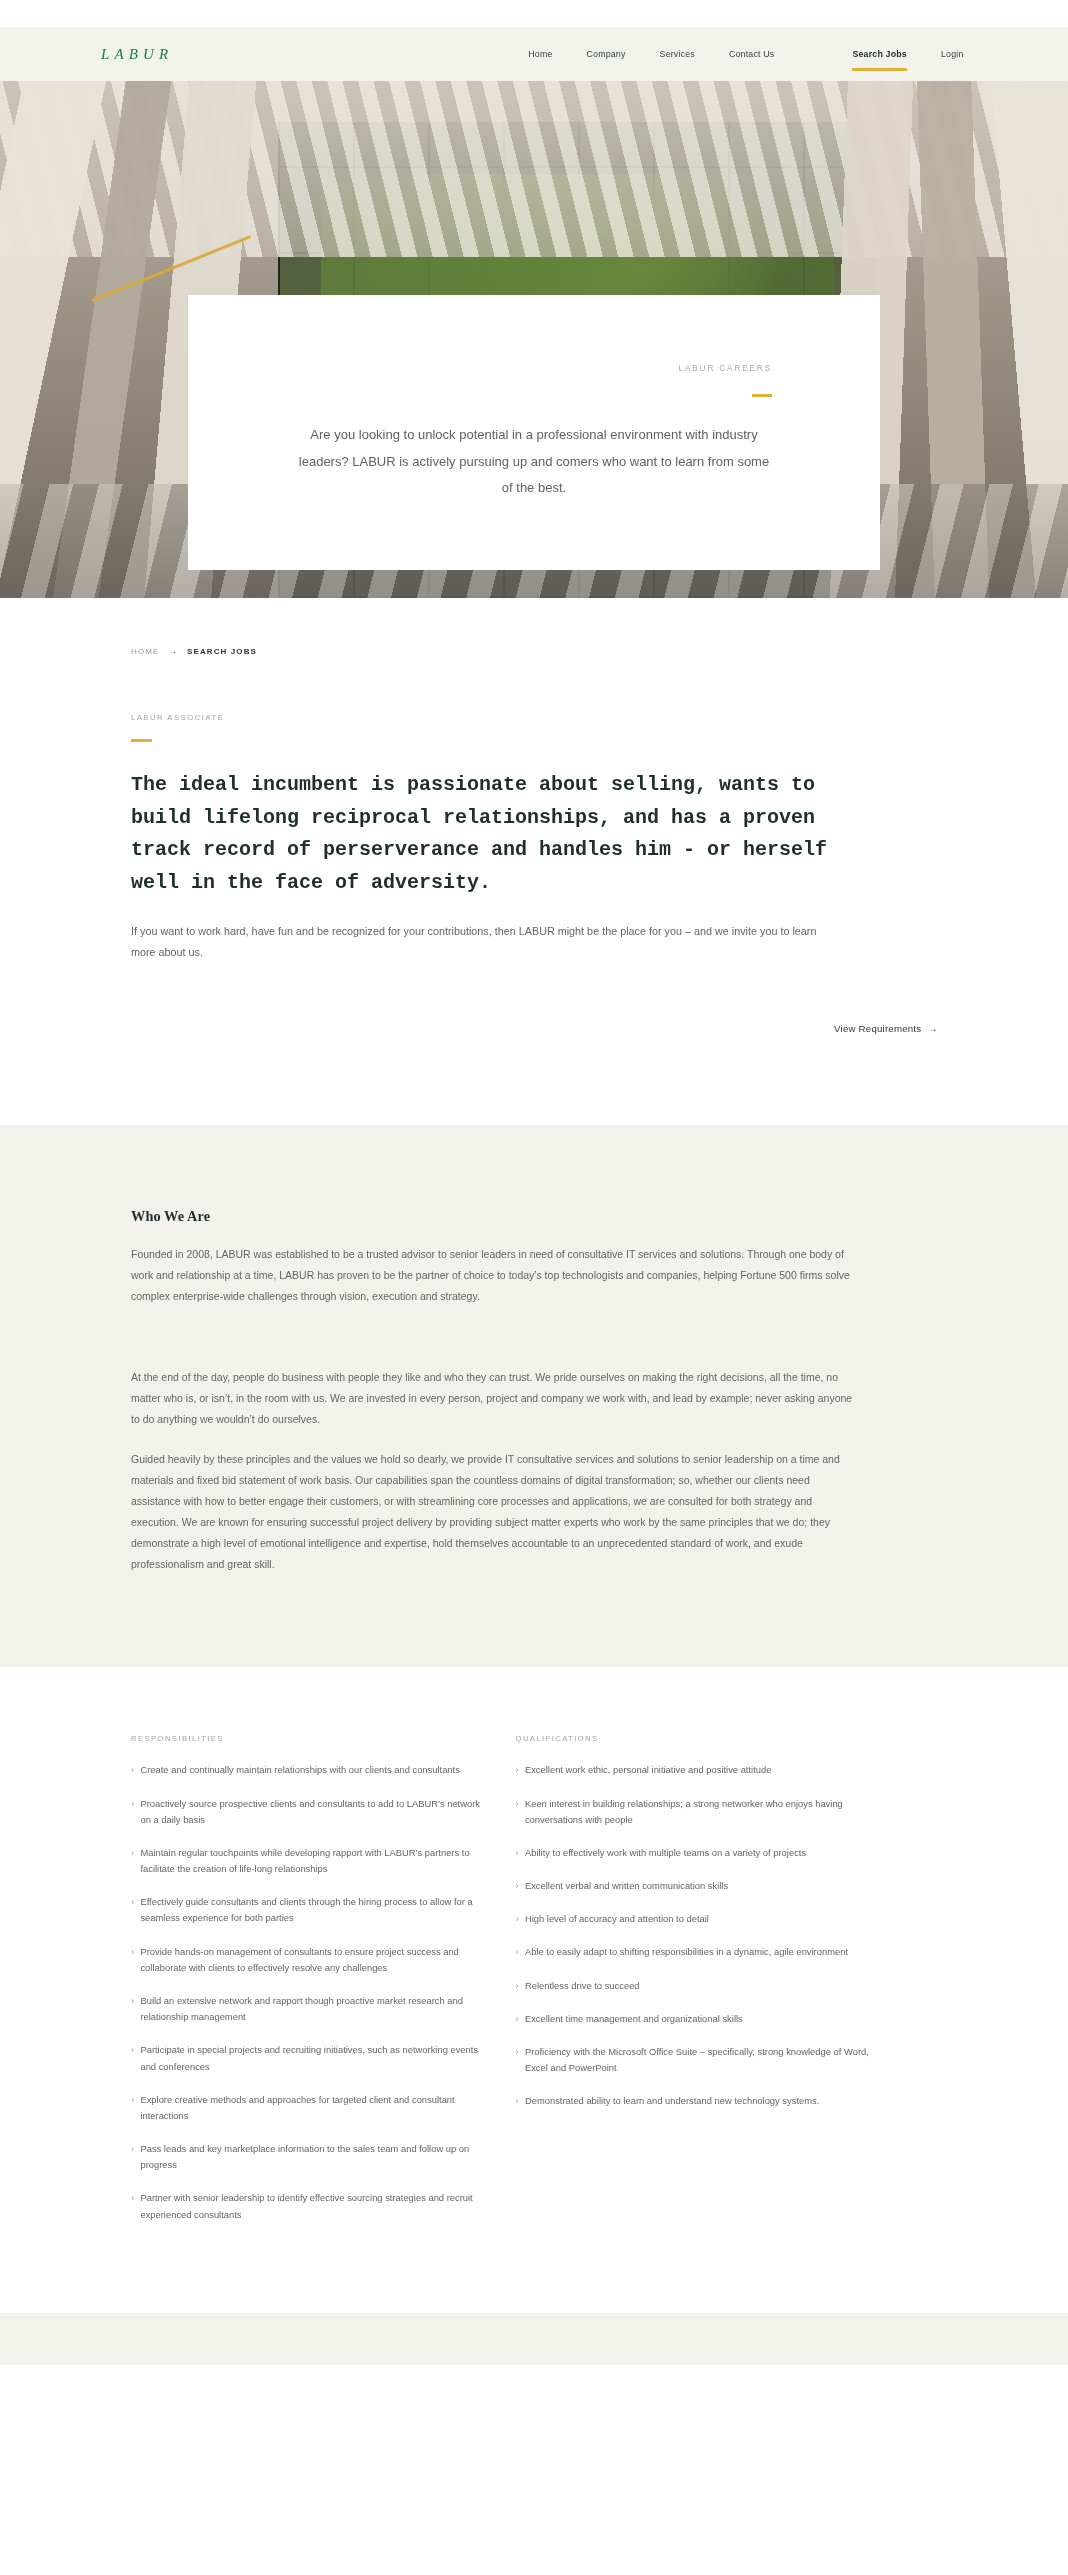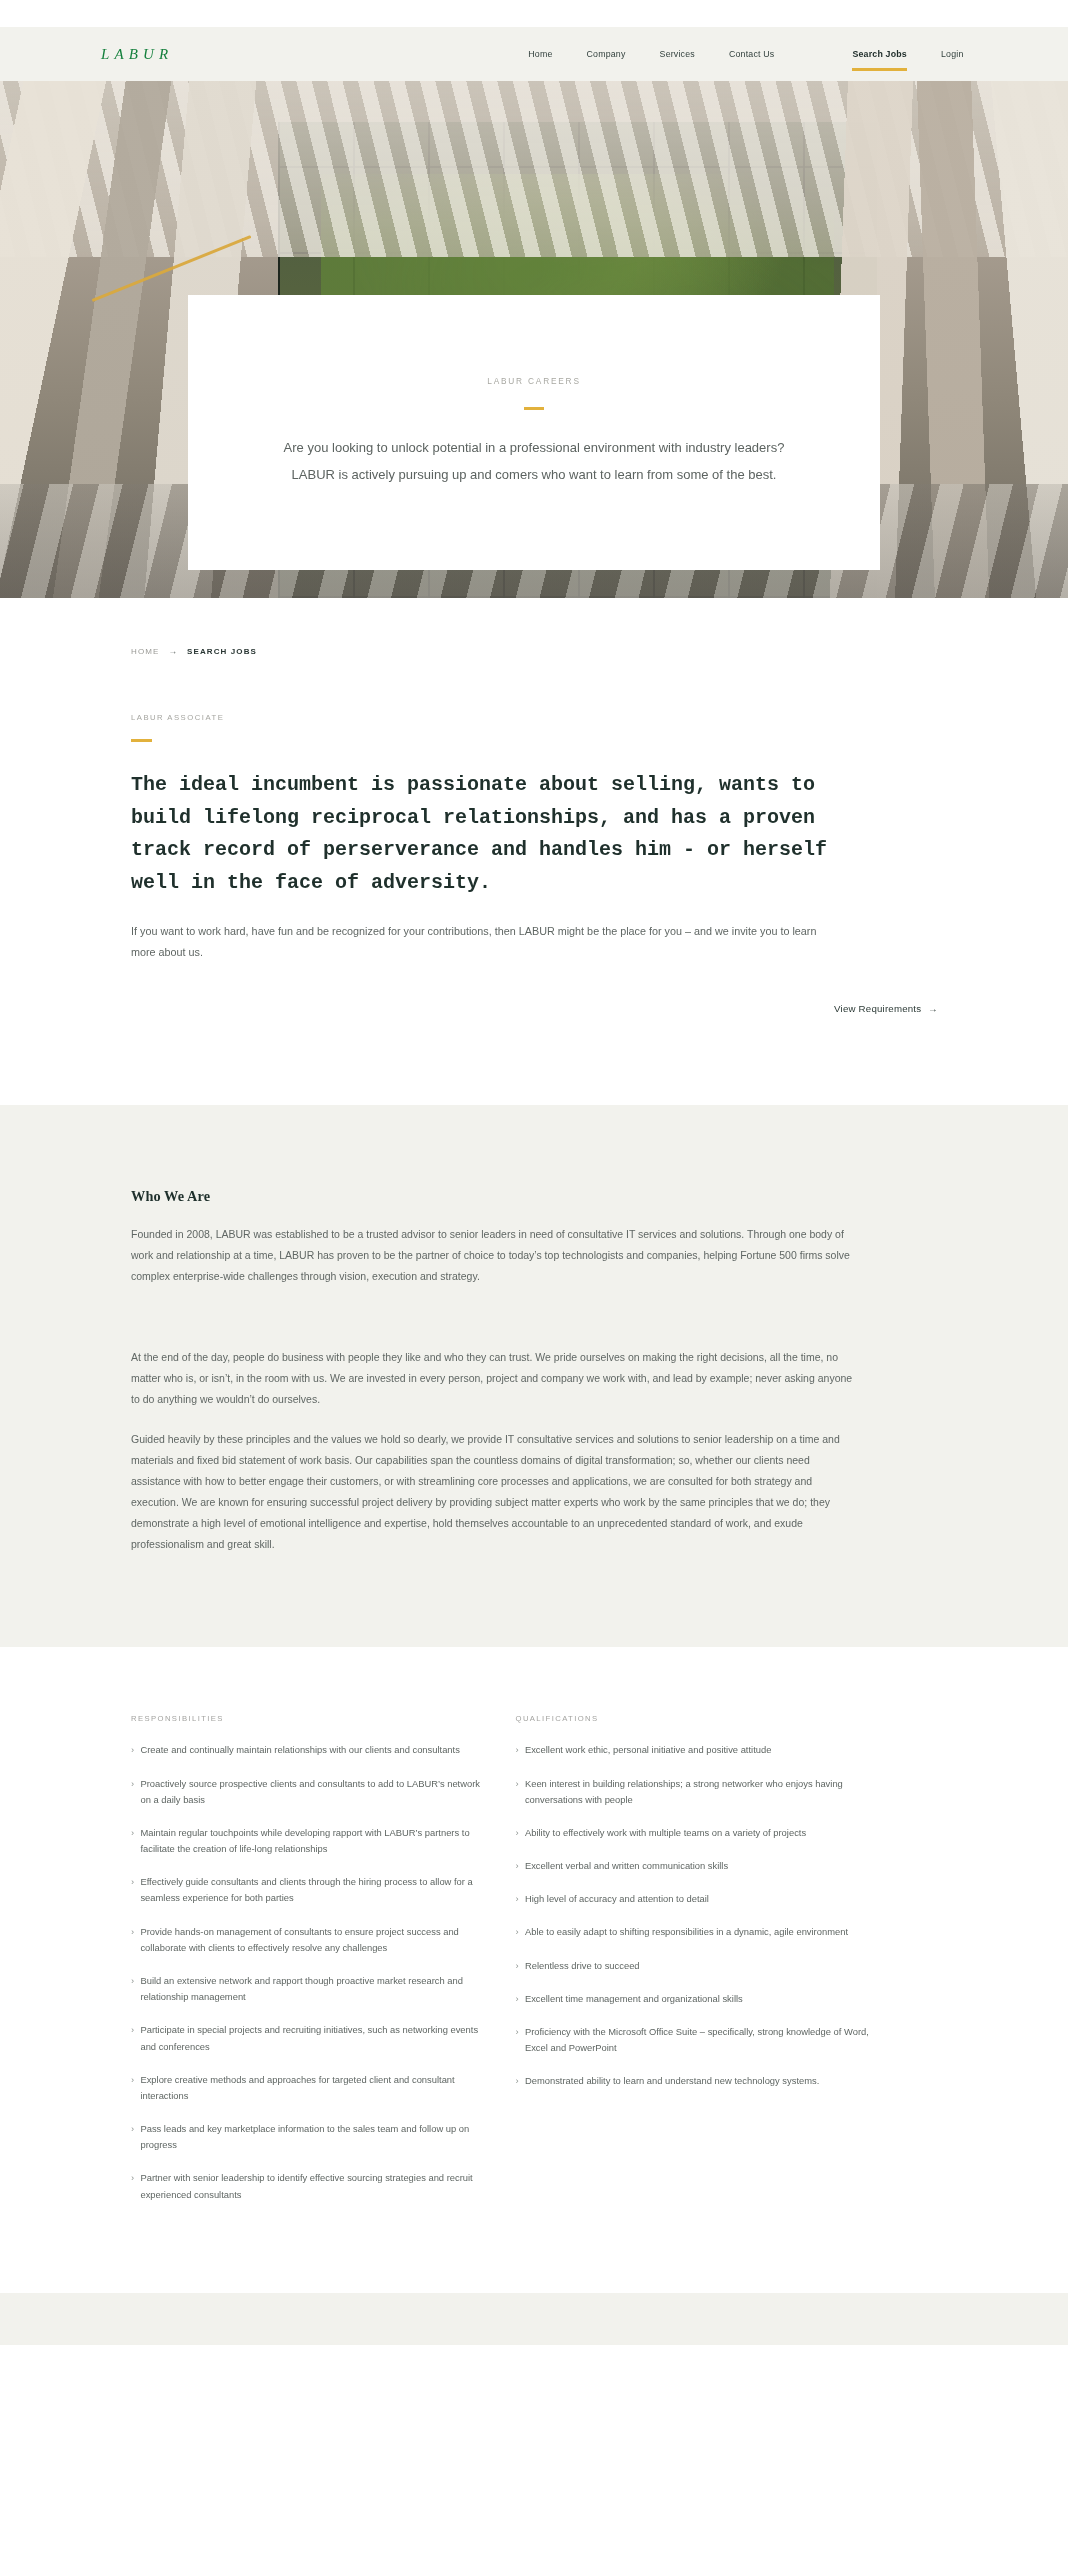--- a/index.html
+++ b/index.html
@@ -138,23 +138,23 @@
 
   .hero-card {
     position: absolute;
     left: 188px;
     top: 214px;
     width: 692px;
     height: 275px;
     background: #ffffff;
     display: flex;
     flex-direction: column;
-    align-items: center;
+    align-items: flex-end;
     justify-content: center;
-    padding: 0 86px;
+    padding: 0 108px;
   }
   .eyebrow {
     font-size: 8.3px;
     letter-spacing: 1.8px;
     color: #a8a8a2;
     text-transform: uppercase;
   }
   .rule-dash {
     width: 20.5px; height: 3.4px;
     background: #e2b13c;
@@ -225,21 +225,21 @@
   .intro-para {
     margin-top: 22px;
     font-size: 10.8px;
     line-height: 1.95;
     color: #5f6663;
     max-width: 707px;
   }
   .cta-row {
     display: flex;
     justify-content: flex-end;
-    margin-top: 40px;
+    margin-top: 60px;
     padding-bottom: 91px;
   }
   .cta-link {
     font-size: 9.7px;
     color: #2c3a36;
     letter-spacing: 0.2px;
     cursor: pointer;
     display: inline-flex;
     align-items: center;
     gap: 6.8px;

